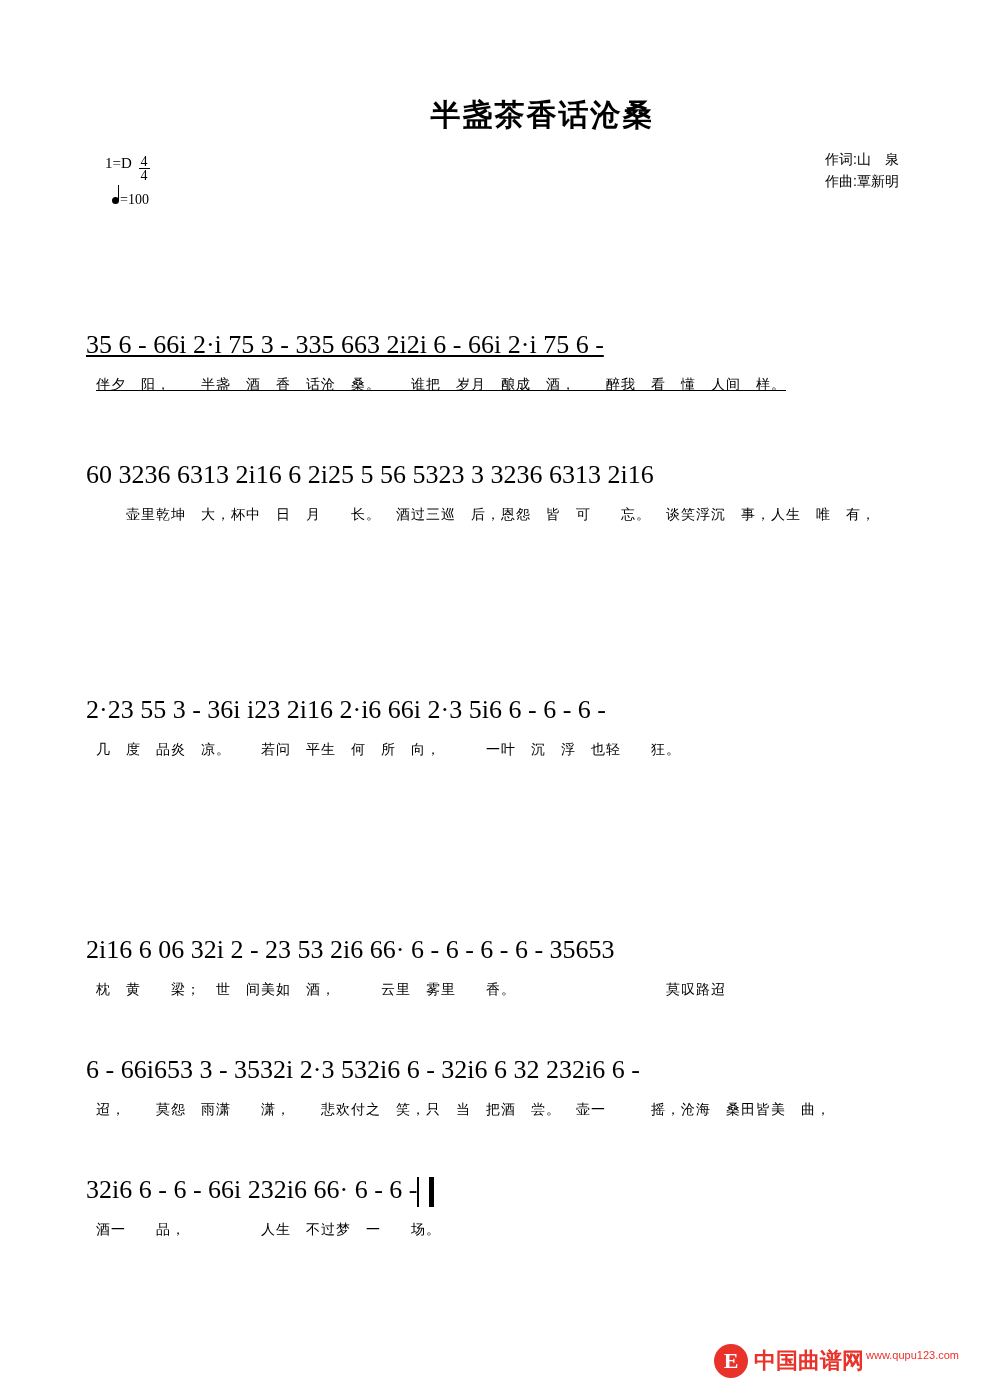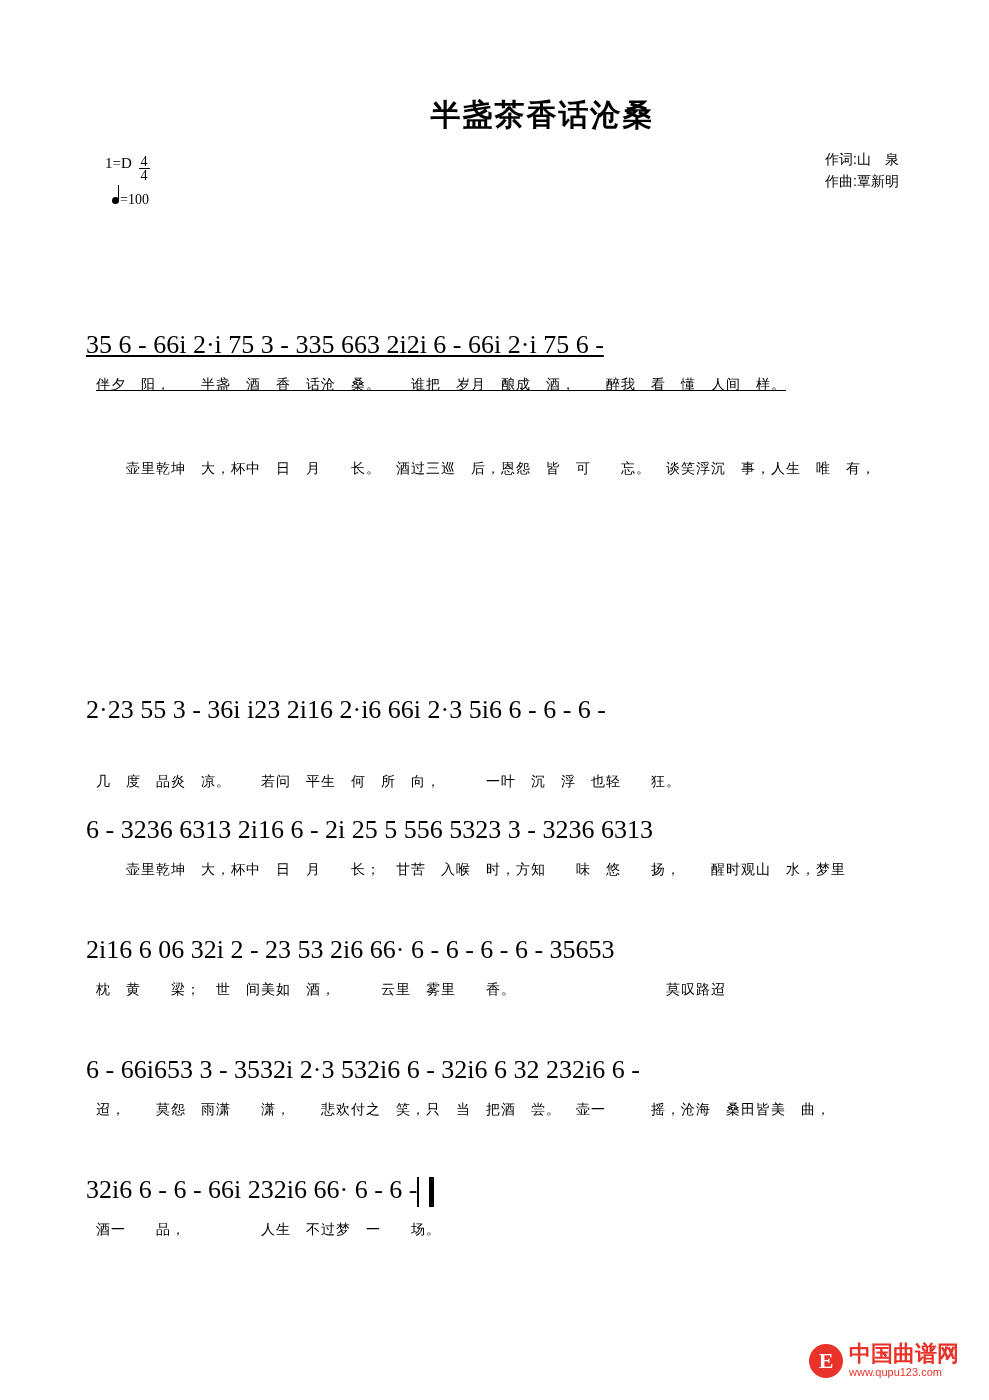--- a/index.html
+++ b/index.html
@@ -158,21 +158,21 @@
     font-weight: bold;
     font-family: "Liberation Serif", serif;
     line-height: 1;
   }
   .footer .logo-url {
     color: #e8322a;
     font-size: 11px;
     font-family: "Liberation Sans", sans-serif;
     line-height: 1;
   }
-  .footer .stack { display: flex; flex-direction: column; gap: 2px; }
+  .footer .stack { display: flex; flex-direction: row; gap: 2px; text-align: center; }
 </style>
 </head>
 <body>
 
 <div class="sheet">
 
   <div class="title">半盏茶香话沧桑</div>
 
   <div class="credits">
     <div>作词:山　泉</div>
@@ -191,33 +191,30 @@
     <span class="notehead"></span><span>=100</span>
   </div>
 
 
   <div class="system" style="top: 330px; text-decoration: underline;">
     <div class="notes">35 6 - 66i 2·i 75 3 - 335 663 2i2i 6 - 66i 2·i 75 6 -</div>
     <div class="lyrics" style="padding-left: 10px;">伴夕　阳，　　半盏　酒　香　话沧　桑。　　谁把　岁月　酿成　酒，　　醉我　看　懂　人间　样。</div>
   </div>
 
   <div class="system" style="top: 460px;">
+    <div class="notes">60 3236 6313 2i16 6 2i25 5 56 5323 3 3236 6313 2i16</div>
     <div class="lyrics" style="padding-left: 40px;">壶里乾坤　大，杯中　日　月　　长。　酒过三巡　后，恩怨　皆　可　　忘。　谈笑浮沉　事，人生　唯　有，</div>
   </div>
 
 
   <div class="system" style="top: 695px;">
     <div class="notes">2·23 55 3 - 36i i23 2i16 2·i6 66i 2·3 5i6 6 - 6 - 6 -</div>
-    <div class="lyrics" style="padding-left: 10px; margin-top: 32px;">几　度　品炎　凉。　　若问　平生　何　所　向，　　　一叶　沉　浮　也轻　　狂。</div>
-  </div>
-
-  <div class="system" style="top: 815px;">
-    <div class="notes">6 - 3236 6313 2i16 6 - 2i 25 5 556 5323 3 - 3236 6313</div>
-    <div class="lyrics" style="padding-left: 40px;">壶里乾坤　大，杯中　日　月　　长；　甘苦　入喉　时，方知　　味　悠　　扬，　　醒时观山　水，梦里</div>
-  </div>
+    <div class="lyrics" style="padding-left: 10px;">几　度　品炎　凉。　　若问　平生　何　所　向，　　　一叶　沉　浮　也轻　　狂。</div>
+  </div>
+
 
   <div class="system" style="top: 935px;">
     <div class="notes">2i16 6 06 32i 2 - 23 53 2i6 66· 6 - 6 - 6 - 6 - 35653</div>
     <div class="lyrics" style="padding-left: 10px;">枕　黄　　梁；　世　间美如　酒，　　　云里　雾里　　香。　　　　　　　　　　莫叹路迢</div>
   </div>
 
   <div class="system" style="top: 1055px;">
     <div class="notes">6 - 66i653 3 - 3532i 2·3 532i6 6 - 32i6 6 32 232i6 6 -</div>
     <div class="lyrics" style="padding-left: 10px;">迢，　　莫怨　雨潇　　潇，　　悲欢付之　笑，只　当　把酒　尝。　壶一　　　摇，沧海　桑田皆美　曲，</div>
   </div>

